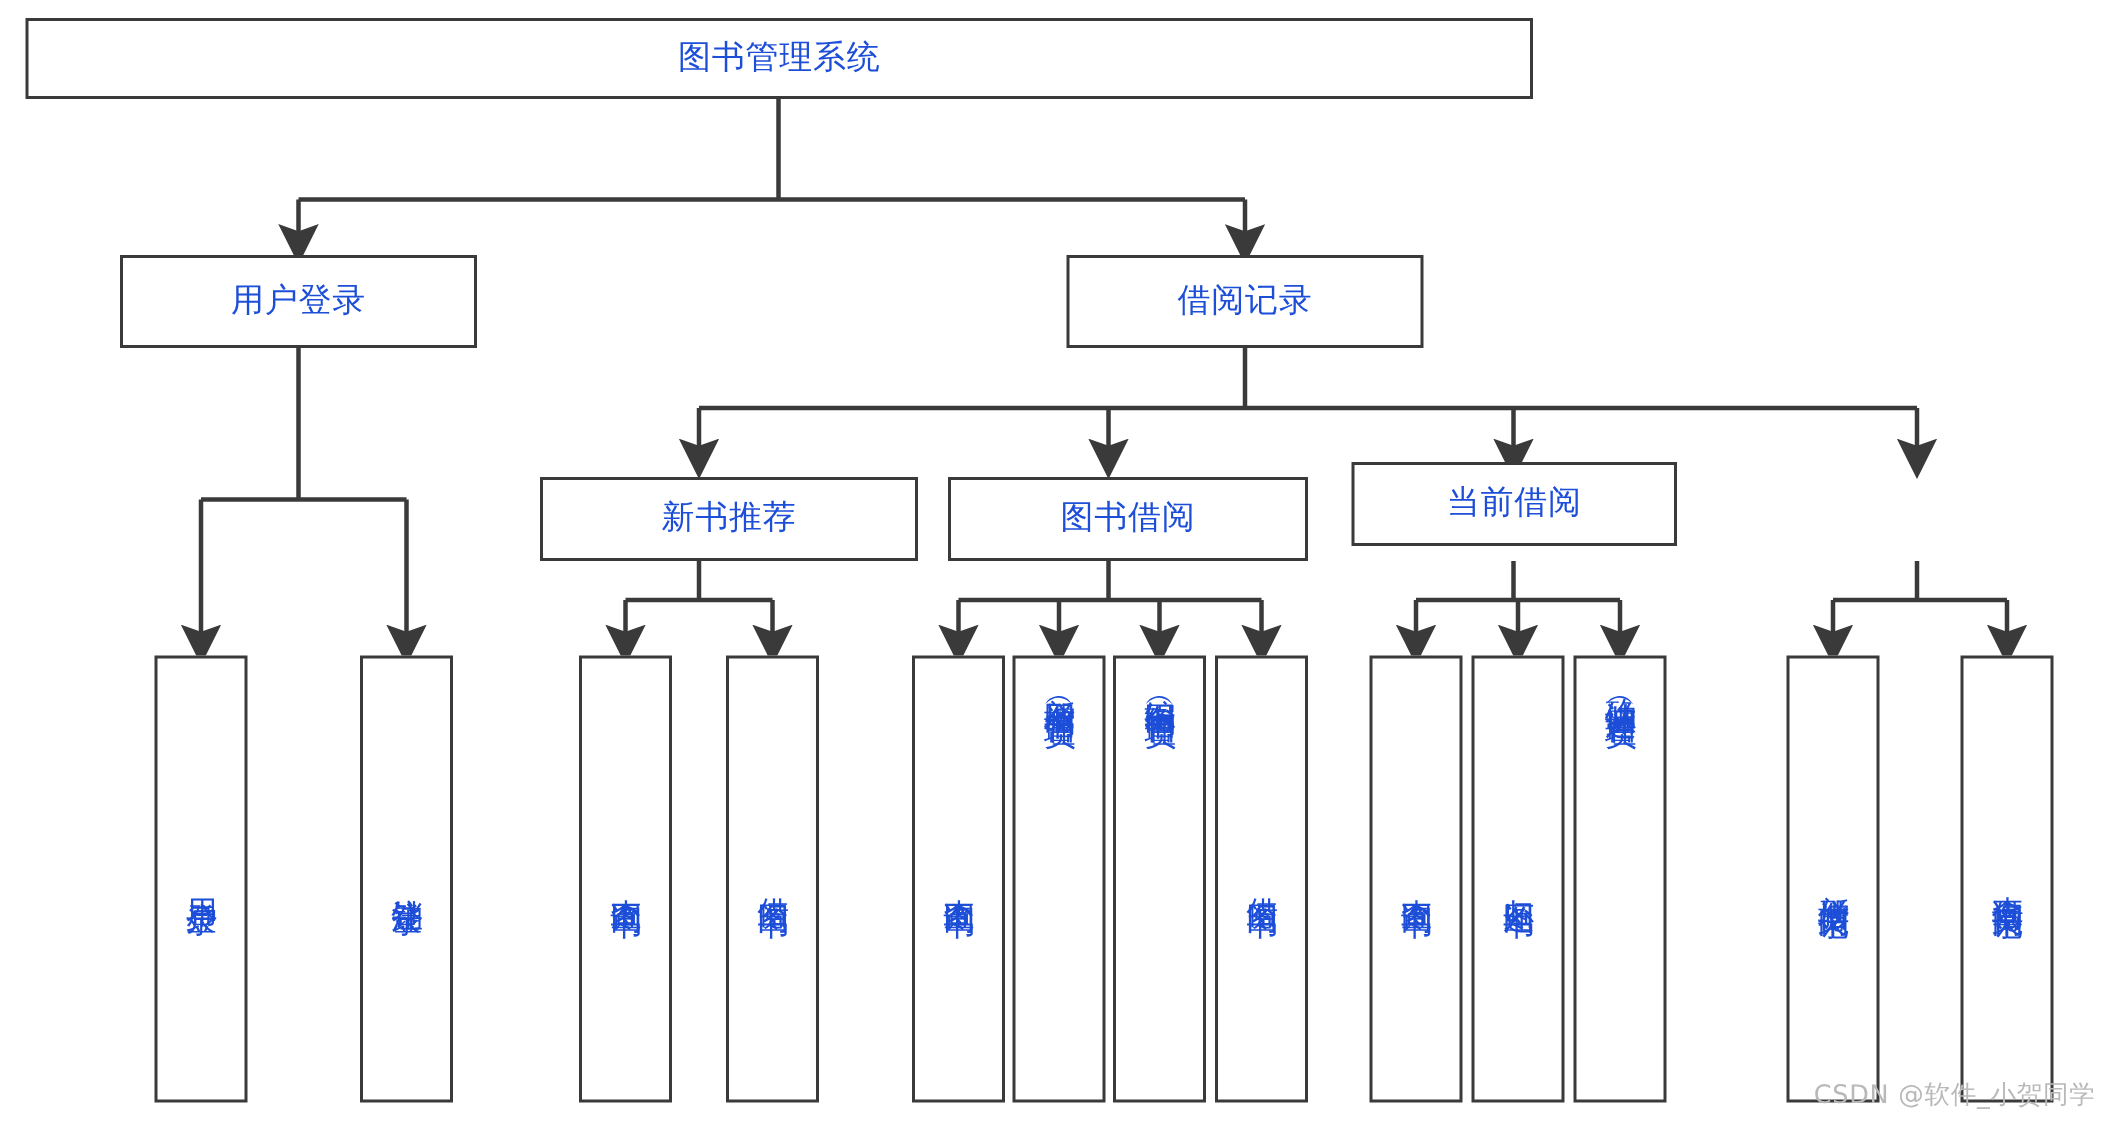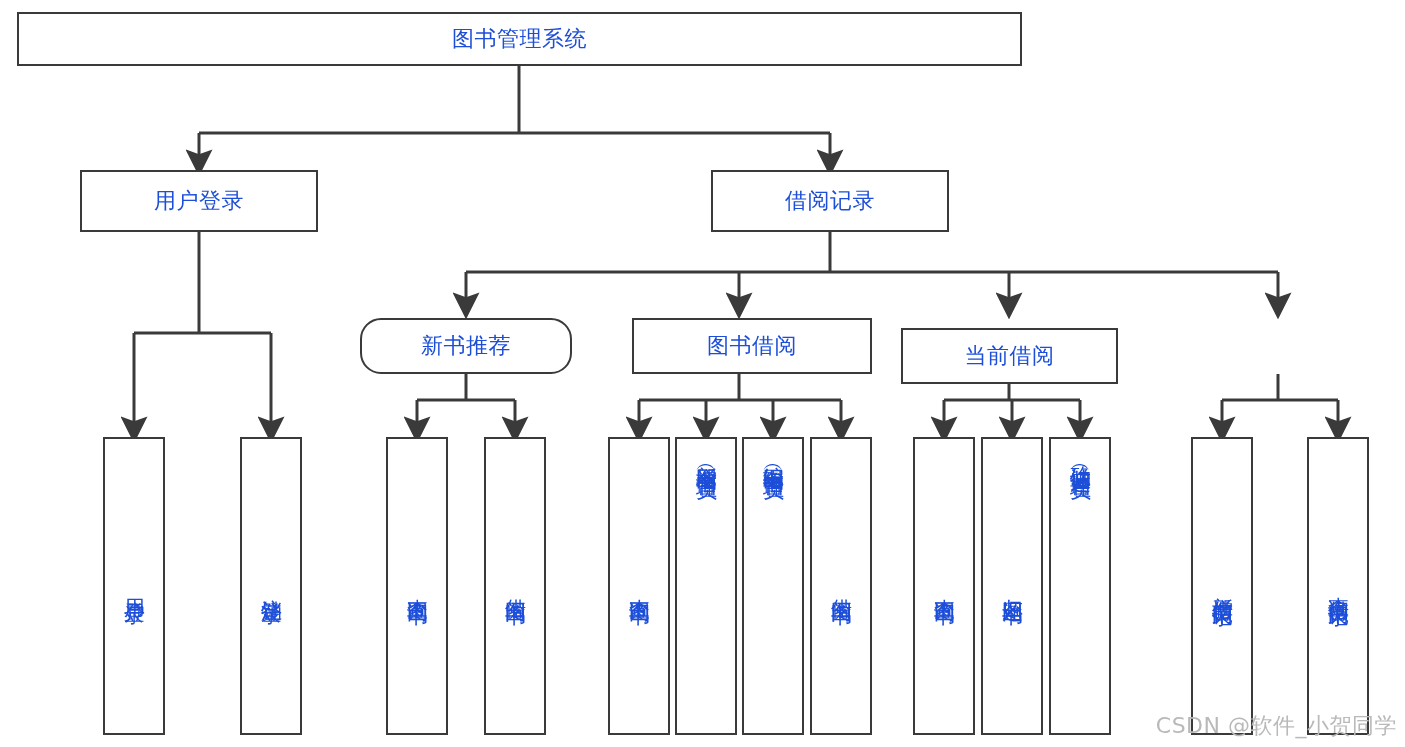--- a/index.html
+++ b/index.html
@@ -58,21 +58,21 @@
     padding-top: 10px;
   }
   .leaf.leaf-centered {
     align-items: center;
     padding-top: 0;
   }
   #watermark {
     position: absolute;
     right: 8px;
     bottom: 6px;
-    font-size: 22px;
+    font-size: 17px;
     color: #b9b9b9;
     letter-spacing: 0.5px;
     z-index: 6;
     white-space: nowrap;
   }
 </style>
 </head>
 <body>
 
 <div id="diagram-root">
@@ -131,27 +131,27 @@
     <span class="node-label">图书管理系统</span>
   </div>
 
   <div class="node" style="left:80px; top:170px; width:238px; height:62px;">
     <span class="node-label">用户登录</span>
   </div>
   <div class="node" style="left:711px; top:170px; width:238px; height:62px;">
     <span class="node-label">借阅记录</span>
   </div>
 
-  <div class="node" style="left:360px; top:318px; width:212px; height:56px;border-radius:21px;">
+  <div class="node" style="left:360px; top:318px; width:252px; height:56px;">
     <span class="node-label">新书推荐</span>
   </div>
   <div class="node" style="left:632px; top:318px; width:240px; height:56px;">
     <span class="node-label">图书借阅</span>
   </div>
-  <div class="node" style="left:901px; top:328px; width:217px; height:56px;">
+  <div class="node" style="left:901px; top:308px; width:217px; height:56px;">
     <span class="node-label">当前借阅</span>
   </div>
 
   <div class="node leaf leaf-centered" style="left:103px; top:437px; width:62px; height:298px;">
     <span class="node-label">用户登录</span>
   </div>
   <div class="node leaf leaf-centered" style="left:240px; top:437px; width:62px; height:298px;">
     <span class="node-label">注销登录</span>
   </div>
 

